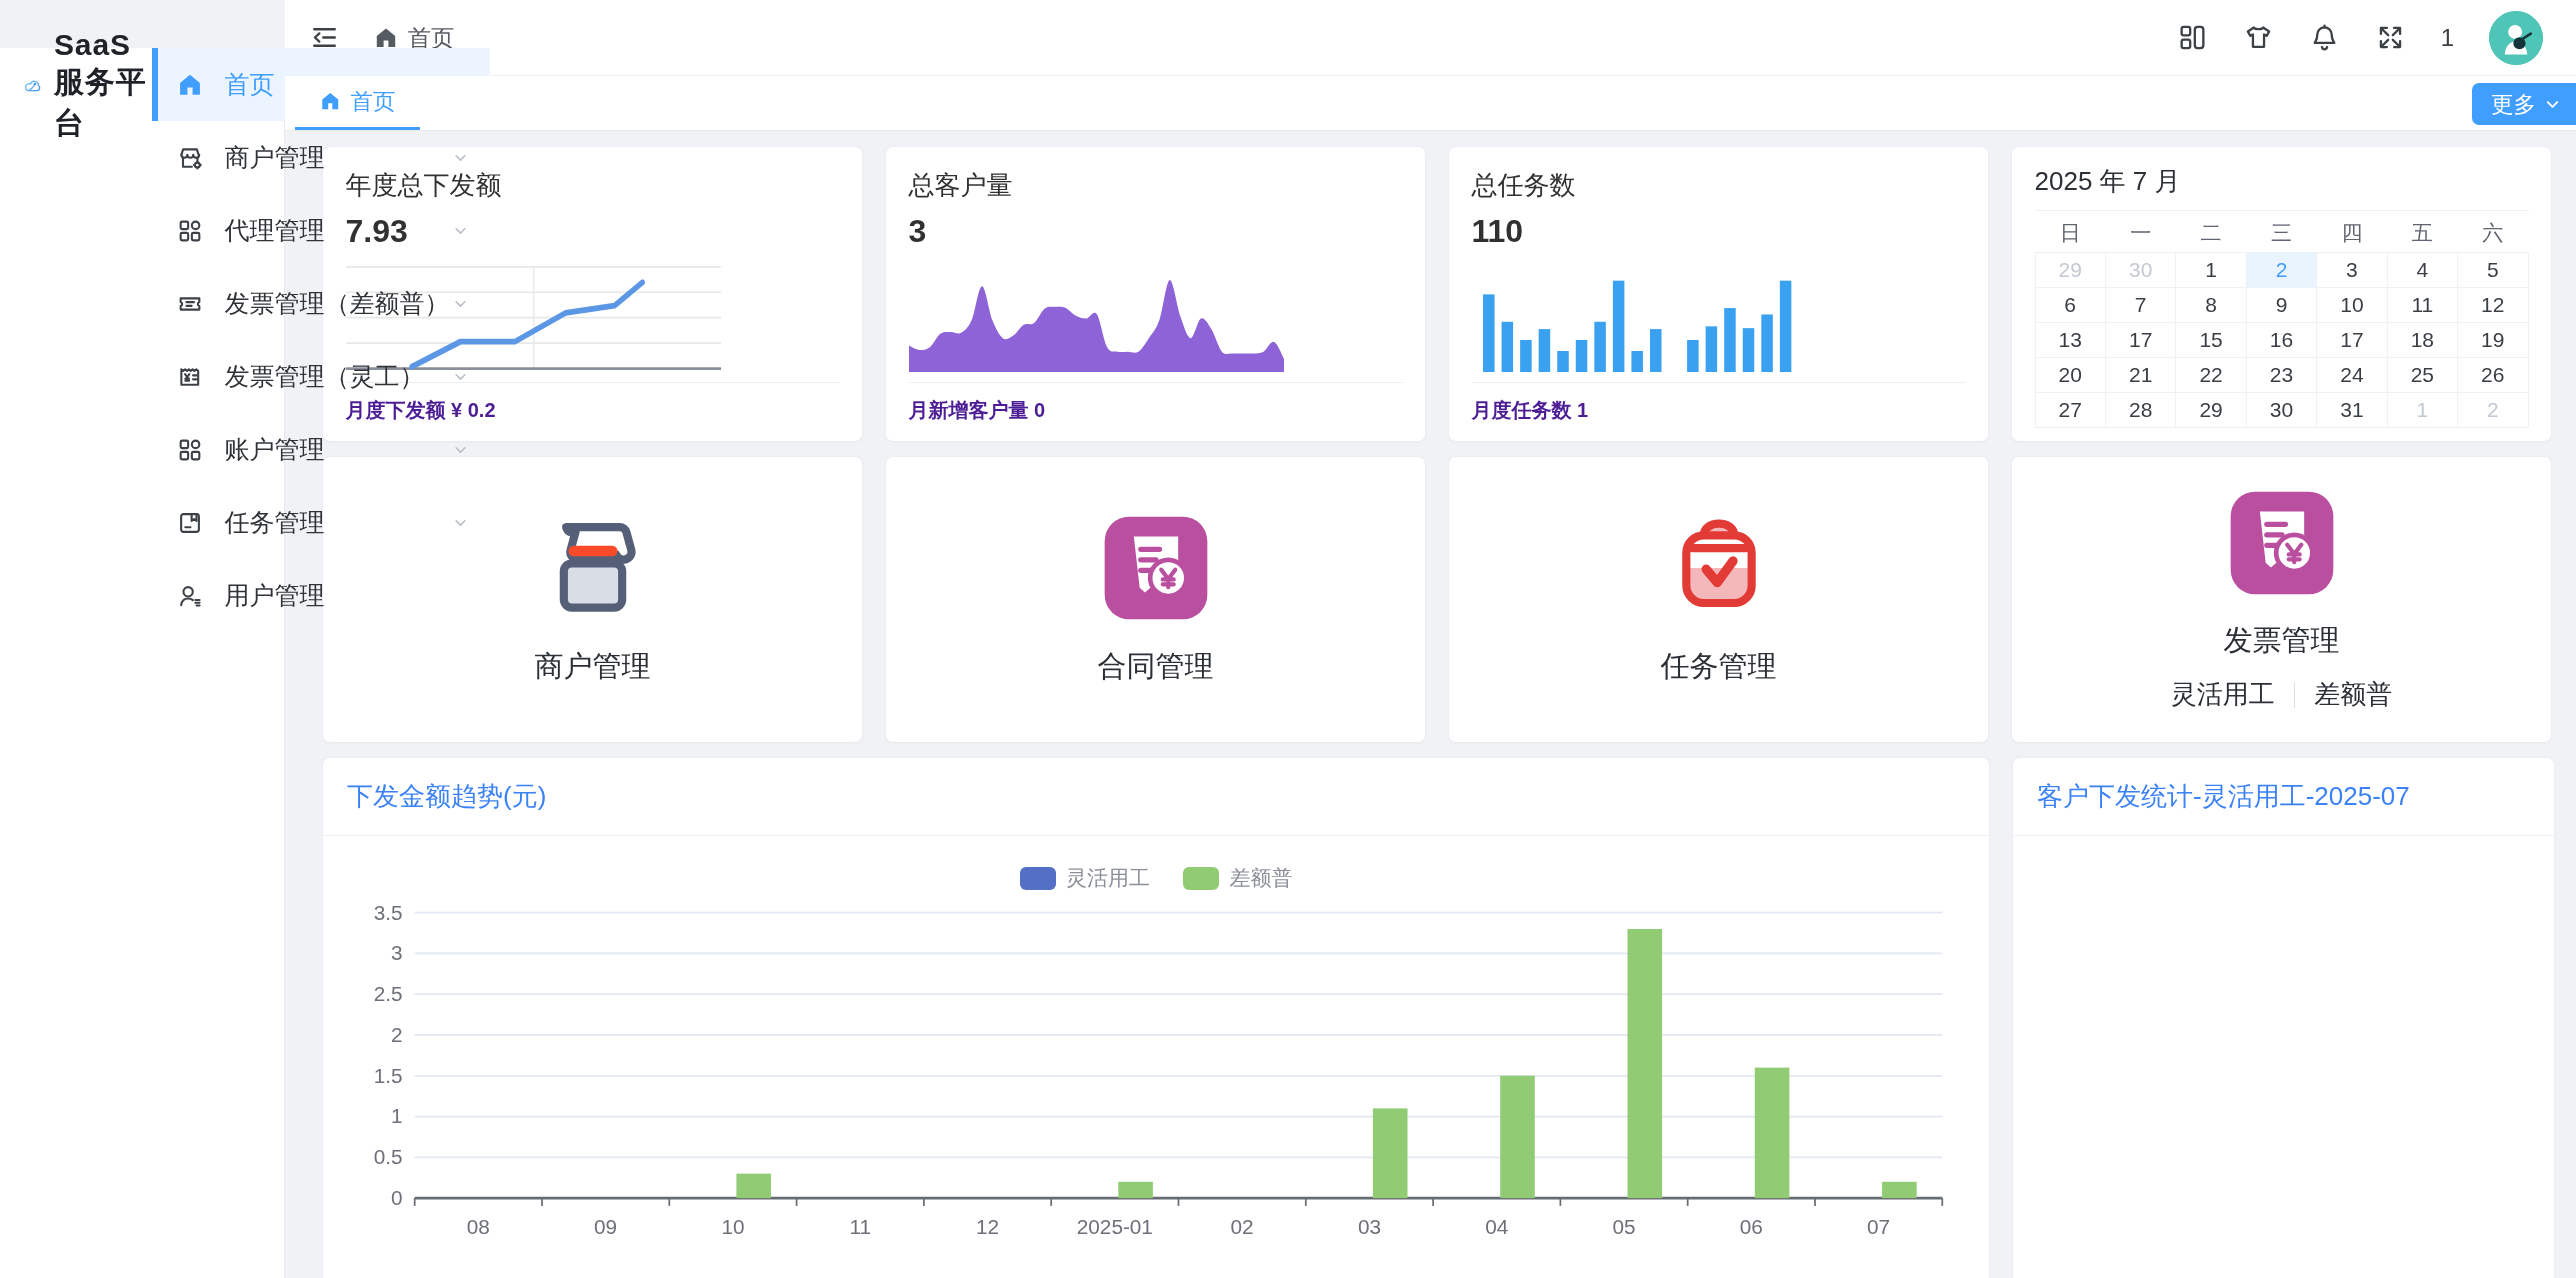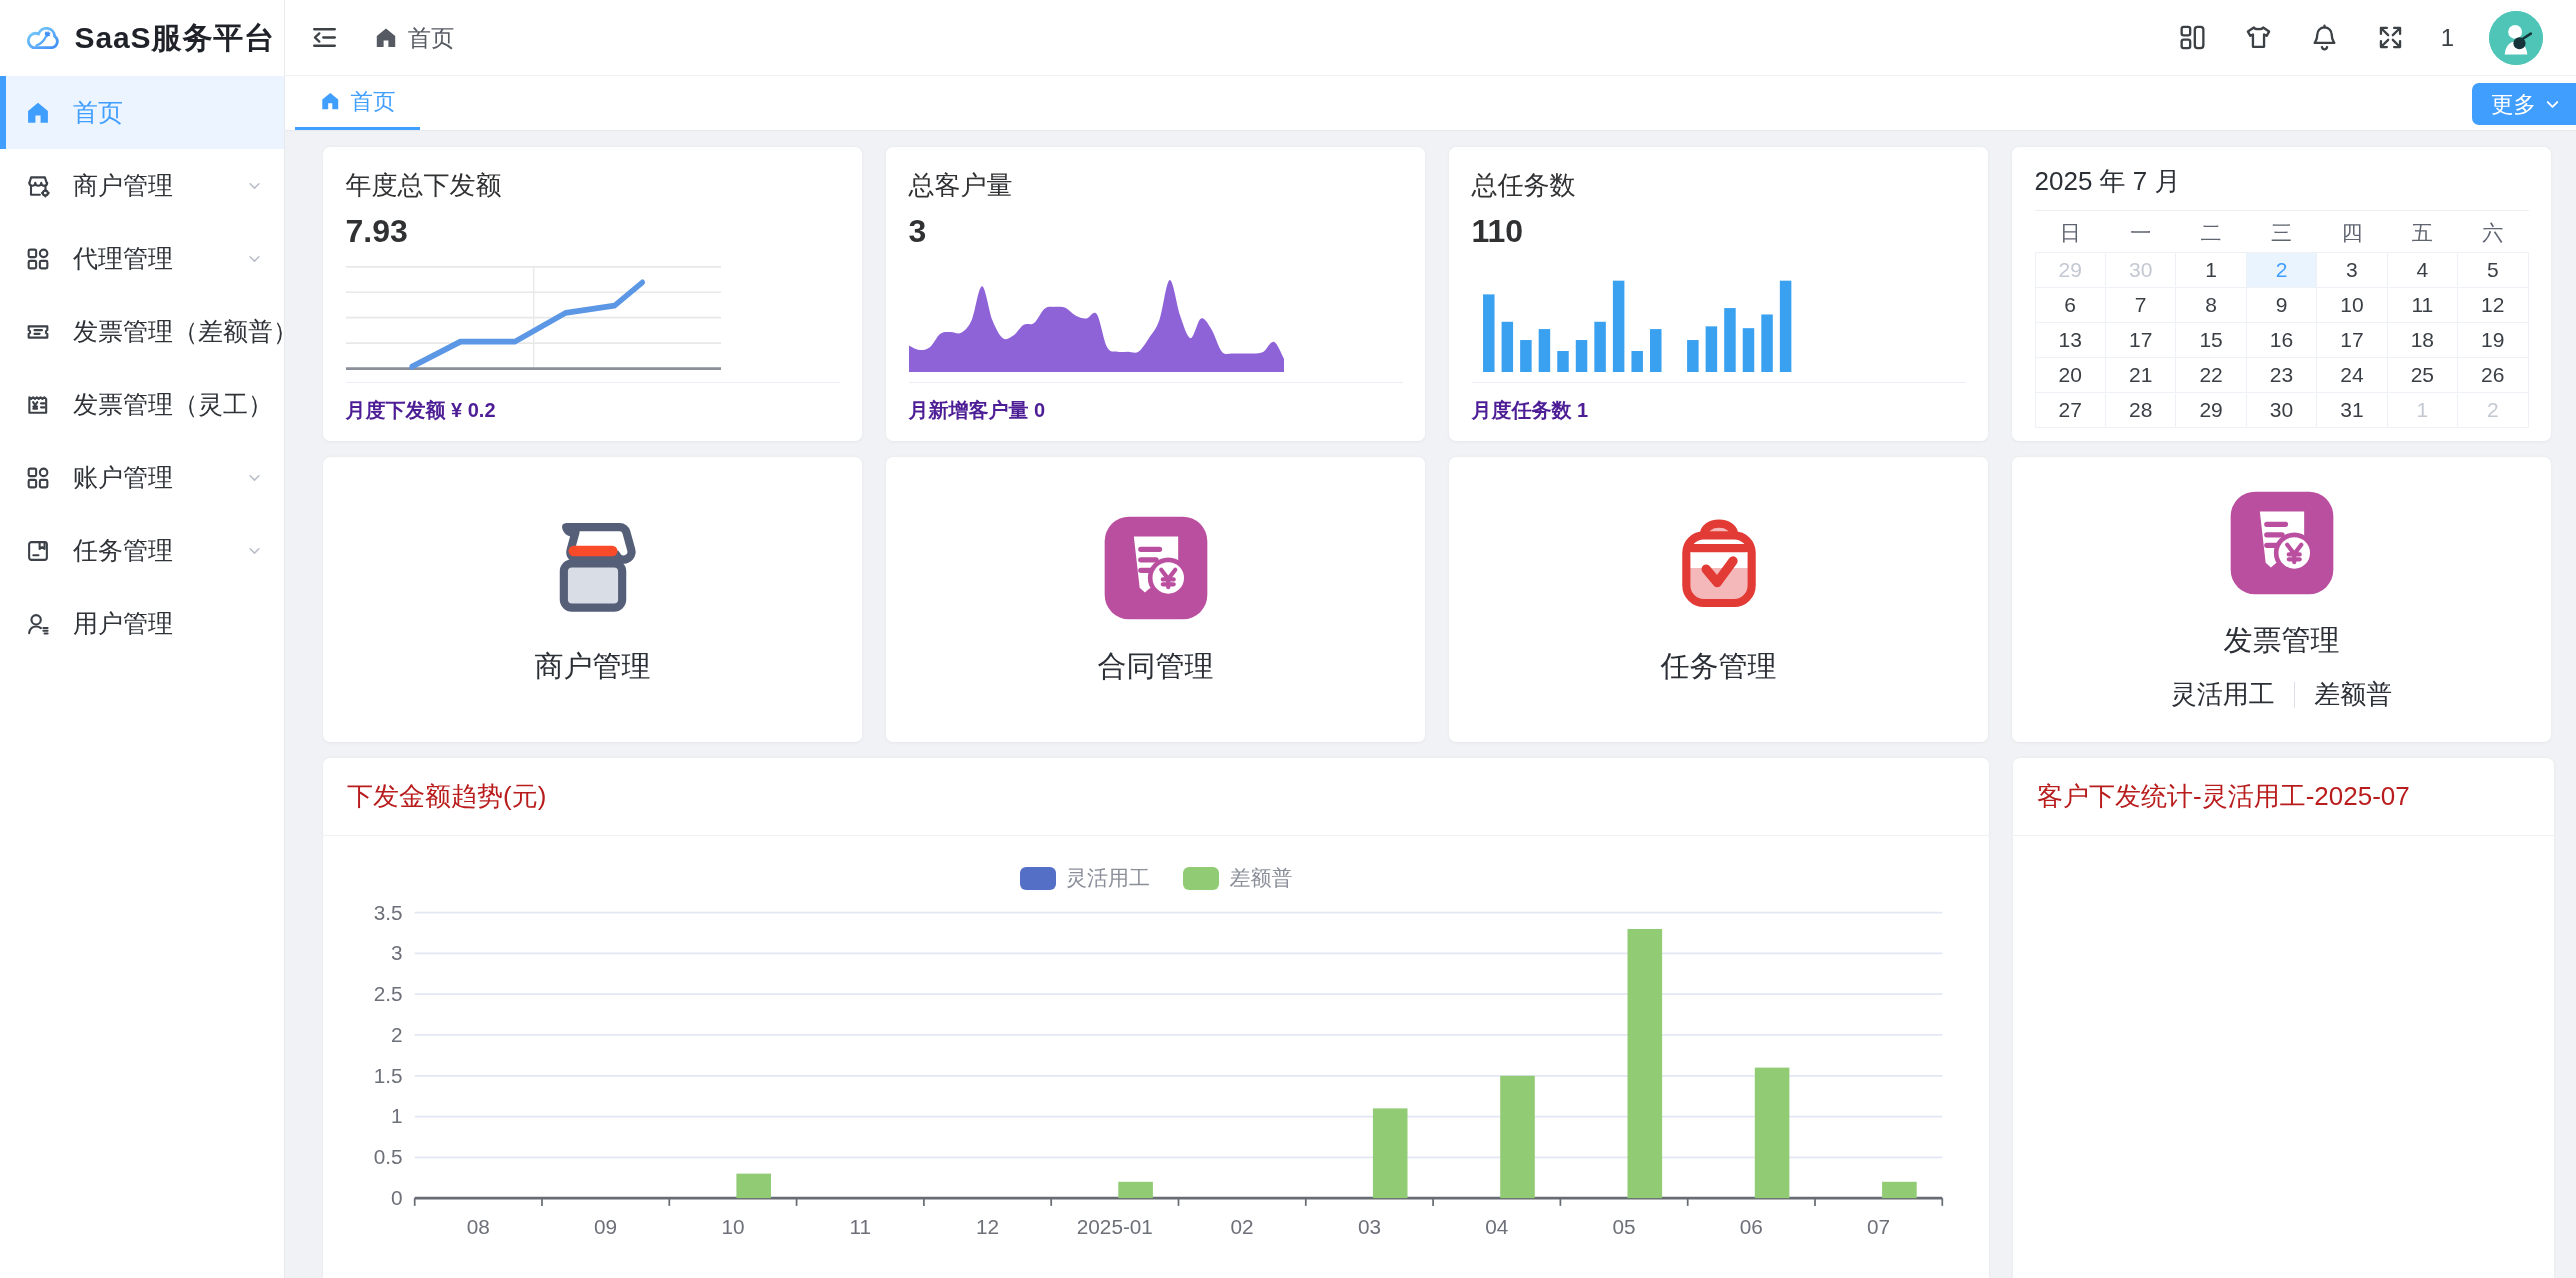--- a/index.html
+++ b/index.html
@@ -1,20 +1,20 @@
 <!DOCTYPE html>
 <html style="font-size:14px"><head>
 <meta charset="utf-8">
 <style>
   * { margin:0; padding:0; box-sizing:border-box; }
   html,body { width:2576px; height:1278px; overflow:hidden; }
   body { font-family:"Liberation Sans","DejaVu Sans",sans-serif; color:#303133; background:#f0f2f5; display:flex; }
 
   
-  .sidebar { width:285px; background:#fff; border-right:0.9px solid #e8eaee; flex:0 0 285px; display:flex; flex-direction:column; }
+  .sidebar { width:285px; background:#fff; border-right:0.9px solid #e8eaee; flex:0 0 285px; display:flex; flex-direction:row;margin-top:48px; }
   .logo-row { height:76px; display:flex; align-items:center; padding-left:22.5px; gap:12px; }
   .logo-row .app-title { font-size:30px; font-weight:bold; color:#1f2329; letter-spacing:0.9px; }
   .menu { flex:1; }
   .menu-item { height:73px; display:flex; align-items:center; padding:0 19px 0 24px; cursor:pointer; color:#2f3338; position:relative; }
   .menu-item .mi-icon { width:28px; height:28px; margin-right:21px; color:#3c4148; flex:0 0 28px; }
   .menu-item .mi-label { font-size:25px; flex:1; white-space:nowrap; }
   .menu-item .mi-caret { width:21px; height:21px; color:#b9bec7; }
   .menu-item.active { background:#ecf5ff; color:#409eff; }
   .menu-item.active::before { content:""; position:absolute; left:0; top:0; bottom:0; width:6px; background:#409eff; }
   .menu-item.active .mi-icon, .menu-item.active .mi-label { color:#409eff; }
@@ -59,21 +59,21 @@
 
   .shortcut-card { width:539px; height:285px; display:flex; flex-direction:column; align-items:center; justify-content:center; cursor:pointer; }
   .shortcut-card .sc-icon { width:112px; height:112px; }
   .shortcut-card .sc-label { font-size:29px; color:#2b2f36; margin-top:22.5px; }
   .sc-subrow { display:flex; align-items:center; gap:19px; margin-top:15.6px; font-size:26px; color:#2b2f36; }
   .sc-subdiv { width:1.7px; height:26px; background:#dcdfe6; }
 
   .bottom-row { margin-bottom:0; }
   .chart-card { width:1666px; height:554px; }
   .side-card { flex:1; height:554px; }
-  .card-title { height:78px; display:flex; align-items:center; padding:0 24px; font-size:26px; color:#b91c1c; border-bottom:0.9px solid #eef0f3; }
+  .card-title { height:78px; display:flex; align-items:center; padding:0 24px; font-size:26px; color:#3b82f6; border-bottom:0.9px solid #eef0f3; }
   .legend-row { display:flex; justify-content:center; align-items:center; gap:33px; margin-top:28px; }
   .legend-item { display:flex; align-items:center; gap:10.4px; font-size:21px; color:#8a8f99; cursor:pointer; }
   .legend-swatch { width:36px; height:22.5px; border-radius:6px; }
   .trend-chart { margin-top:12px; padding-left:24px; }
 </style>
 </head>
 <body>
 
 <aside class="sidebar">
   <div class="logo-row">

